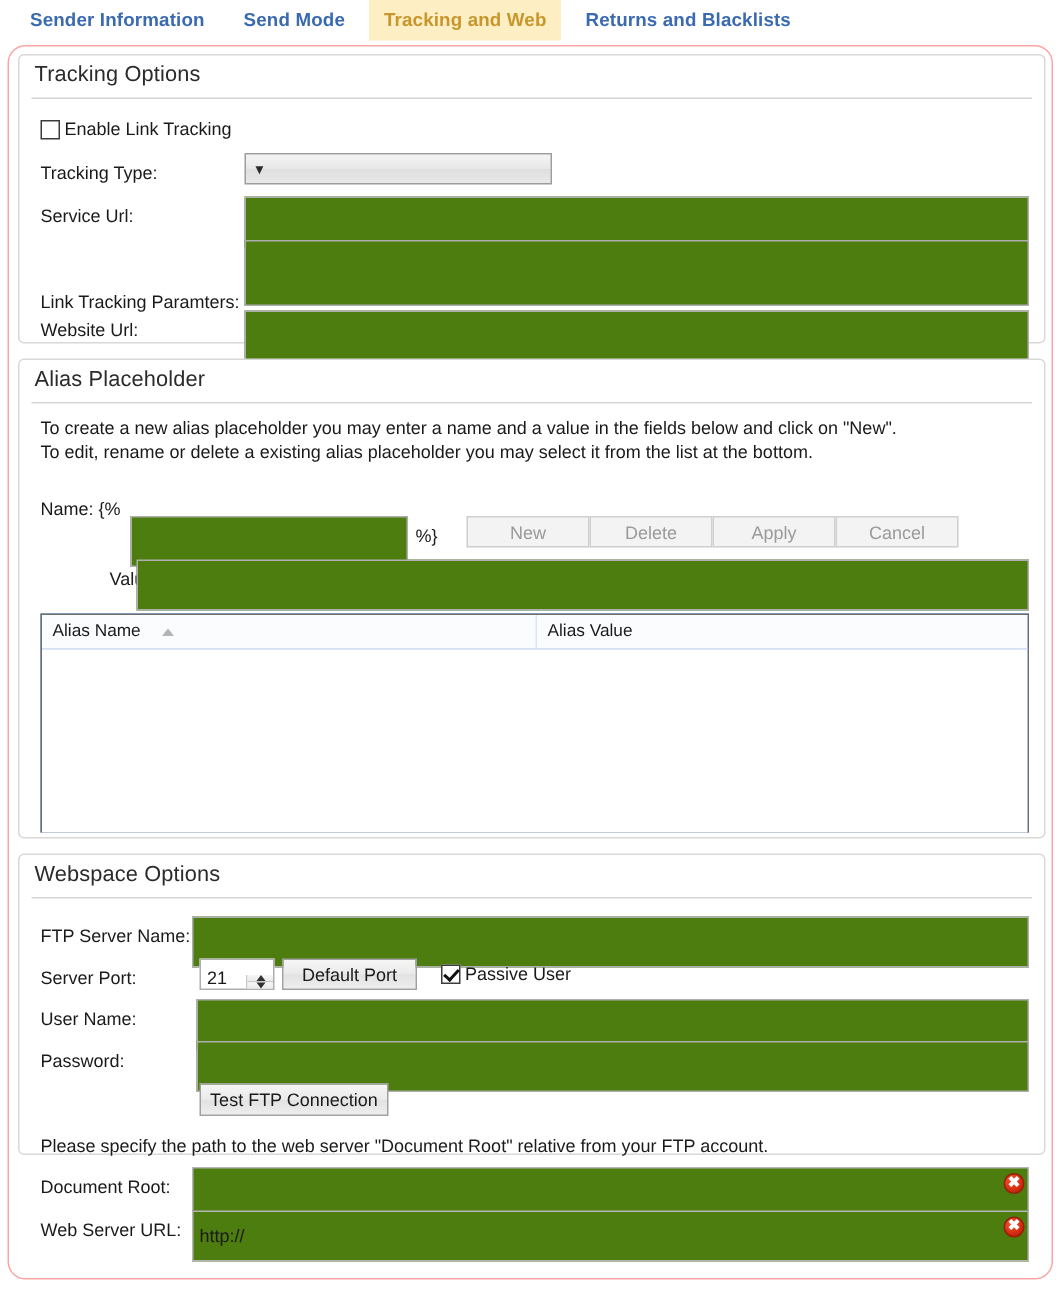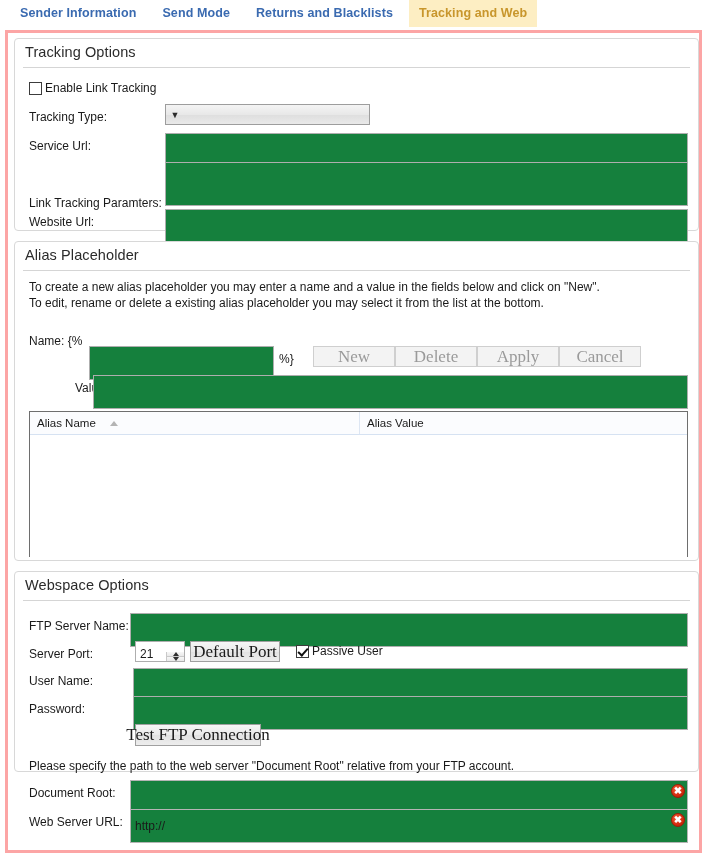--- a/index.html
+++ b/index.html
@@ -41,22 +41,22 @@
   .tab.active {
     color: #c8962c;
     background: #fdeec3;
   }
 
   
   .outerframe {
     position: absolute;
     left: 5px; top: 30px;
     width: 697px; height: 823px;
-    border: 3px solid #fca5a5;
-    border-radius: 0;
+    border: 1px solid #fca5a5;
+    border-radius: 12px;
     background: #ffffff;
     box-sizing: border-box;
   }
 
   
   .group {
     position: absolute;
     border: 1px solid #d8d8d8;
     border-radius: 4px;
     background: #ffffff;
@@ -81,21 +81,21 @@
   .lbl {
     position: absolute;
     font-size: 12px;
     color: #1a1a1a;
     white-space: nowrap;
   }
   .txt {
     position: absolute;
     box-sizing: border-box;
     border: 1px solid #aeaeae;
-    background: #15803d;
+    background: #4d7c0f;
     font-family: "Liberation Sans", sans-serif;
     font-size: 12px;
     color: #1a1a1a;
     padding: 16px 4px;
     outline: none;
     border-radius: 0;
   }
   .txt.multiline {
     resize: none;
     overflow: hidden;
@@ -122,22 +122,22 @@
     justify-content: center;
     color: #2b2b2b;
     font-size: 9px;
   }
 
   .btn {
     position: absolute;
     box-sizing: border-box;
     border: 1px solid #a0a0a0;
     background: linear-gradient(to bottom,#f6f6f6 0%,#eaeaea 50%,#e2e2e2 51%,#ededed 100%);
-    font-family: Liberation Serif, serif;
-    font-size: 17px;
+    font-family: Liberation Sans, sans-serif;
+    font-size: 12px;
     color: #1a1a1a;
     display: flex;
     align-items: center;
     justify-content: center;
     cursor: pointer;
     white-space: nowrap;
   }
   .btn.disabled {
     color: #9a9a9a;
     border: 1px solid #cfcfcf;
@@ -279,22 +279,22 @@
   }
 </style>
 </head>
 <body>
 
 <div id="root">
 
   <div class="tabstrip">
     <div class="tab">Sender Information</div>
     <div class="tab">Send Mode</div>
+    <div class="tab active">Tracking and Web</div>
     <div class="tab">Returns and Blacklists</div>
-    <div class="tab active">Tracking and Web</div>
   </div>
 
   <div class="outerframe">
 
     <div class="group" style="left:6px; top:5px; width:685px; height:193px;">
       <div class="group-title">Tracking Options</div>
       <div class="group-rule"></div>
 
       <div class="chkwrap" style="left:14px; top:42px;">
         <span class="chkbox"></span>

